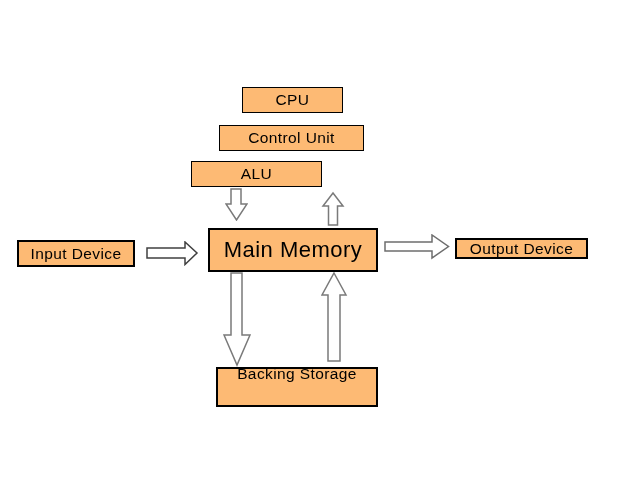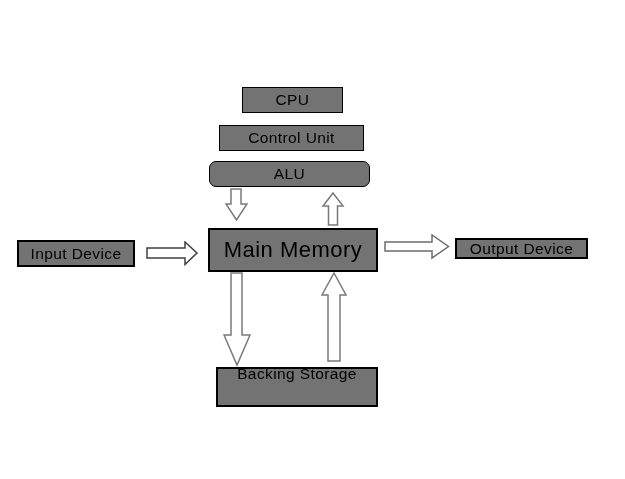--- a/index.html
+++ b/index.html
@@ -12,33 +12,33 @@
     width: 625px;
     height: 479px;
     background: #ffffff;
     font-family: "Liberation Sans", "DejaVu Sans", sans-serif;
     color: #000000;
     overflow: hidden;
   }
   .box {
     position: absolute;
     box-sizing: border-box;
-    background: #737373;
+    background: #fdba74;
     border: 2px solid #000000;
     display: flex;
     align-items: center;
     justify-content: center;
     font-size: 15.5px;
     letter-spacing: 0.4px;
     white-space: nowrap;
   }
   .box--thin { border-width: 1.5px; }
   #box-cpu             { left: 242px; top:  87px; width: 101px; height: 26px; }
   #box-control-unit    { left: 219px; top: 125px; width: 145px; height: 26px; text-align: center; }
-  #box-alu             { left: 209px; top: 161px; width: 161px; height: 26px; border-radius: 7px; }
+  #box-alu             { left: 191px; top: 161px; width: 131px; height: 26px; }
   #box-main-memory     { left: 208px; top: 228px; width: 170px; height: 44px;
                          font-size: 22px; letter-spacing: 0.5px; }
   #box-input-device    { left:  17px; top: 240px; width: 118px; height: 27px; }
   #box-output-device   { left: 455px; top: 238px; width: 133px; height: 21px; }
   #box-backing-storage { left: 216px; top: 367px; width: 162px; height: 40px;
                          padding-bottom: 27px; }
   .arrow {
     position: absolute;
     display: block;
   }

